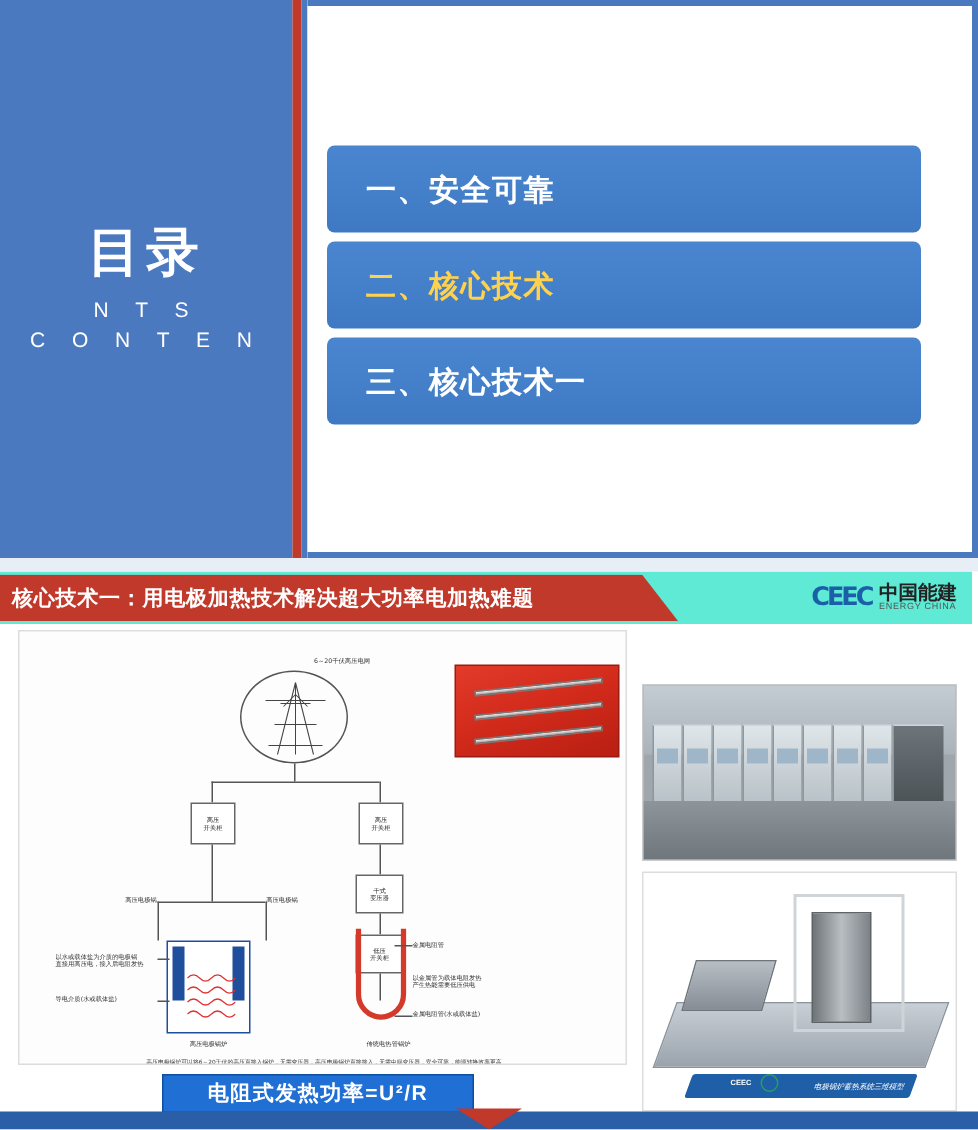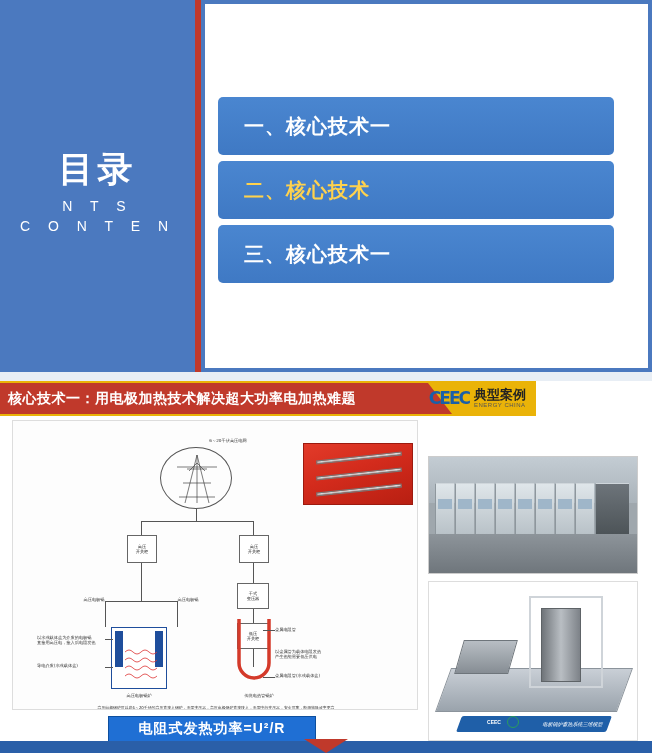--- a/index.html
+++ b/index.html
@@ -106,22 +106,22 @@
   .slide2 {
     position: absolute;
     left: 0; top: 381px;
     width: 652px; height: 372px;
     background: #ffffff;
     overflow: hidden;
   }
   .s2-headerbar {
     position: absolute;
     left: 0; top: 0;
-    width: 536px; height: 35px;
-    background: #eab308;
+    width: 648px; height: 35px;
+    background: #5eead4;
   }
   .s2-ribbon {
     position: absolute;
     left: 0; top: 2px;
     width: 452px; height: 31px;
     background: #c0392b;
     clip-path: polygon(0 0, 428px 0, 452px 31px, 0 31px);
     display: flex;
     align-items: center;
   }
@@ -351,42 +351,42 @@
   <div class="s1-accent-bar2"></div>
   <div class="s1-right-panel"></div>
 
   <div class="s1-title-cn">目录</div>
   <div class="s1-title-en">
     <div>N T S</div>
     <div>C O N T E N</div>
   </div>
 
   <div class="s1-item s1-item-1">
-    <span>一、核心技术一</span>
+    <span>一、安全可靠</span>
   </div>
   <div class="s1-item s1-item-2 active">
     <span>二、核心技术</span>
   </div>
   <div class="s1-item s1-item-3">
     <span>三、核心技术一</span>
   </div>
 </div>
 
 <div class="gap"></div>
 
 <div class="slide2">
 
   <div class="s2-headerbar">
     <div class="s2-ribbon">
       <span class="s2-ribbon-text">核心技术一：用电极加热技术解决超大功率电加热难题</span>
     </div>
     <div class="s2-logo">
       <span class="s2-logo-mark">CEEC</span>
       <span class="s2-logo-txt">
-        <span class="s2-logo-cn">典型案例</span>
+        <span class="s2-logo-cn">中国能建</span>
         <span class="s2-logo-en">ENERGY CHINA</span>
       </span>
     </div>
   </div>
 
   <div class="s2-body">
 
     <div class="diagram">
 
       <div class="dg-label" style="left:175px; top:17px; width:80px;">6～20千伏高压电网</div>

